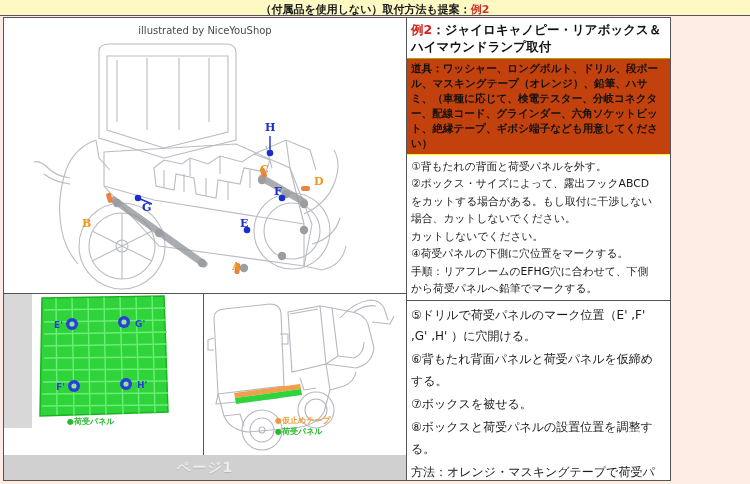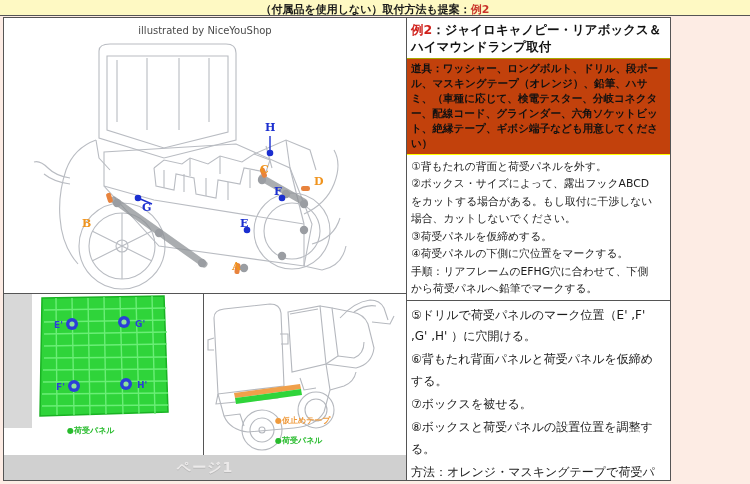--- a/index.html
+++ b/index.html
@@ -121,21 +121,21 @@
   }
   .lab.o{color:#f0941e;}
   .lab.b{color:#1b2fd0;}
 
   .greenlab{
     position:absolute;font-size:8px;font-weight:bold;color:#12a01a;
   }
   .cap{
     position:absolute;font-size:8px;font-weight:bold;
   }
-  .cap.g{color:#27bb2c;margin-top:9px;}
+  .cap.g{color:#27bb2c;}
   .cap.o{color:#ef9a3c;}
 
   svg{display:block;}
 </style>
 </head>
 <body>
 
 <div id="page">
 
   <div class="banner">
@@ -329,21 +329,21 @@
 
     <div class="right-col">
 
       <div class="rc-title"><span class="ex">例2</span><span>：</span><span>ジャイロキャノピー・リアボックス＆ハイマウンドランプ取付</span></div>
 
       <div class="rc-tools">道具：ワッシャー、ロングボルト、ドリル、段ボール、マスキングテープ（オレンジ）、鉛筆、ハサミ、（車種に応じて、検電テスター、分岐コネクター、配線コード、グラインダー、六角ソケットビット、絶縁テープ、ギボシ端子なども用意してください）</div>
 
       <div class="rc-steps-a">
         <p>①背もたれの背面と荷受パネルを外す。</p>
         <p>②ボックス・サイズによって、露出フックABCDをカットする場合がある。もし取付に干渉しない場合、カットしないでください。</p>
-        <p>③荷受パネルを仮締めする。</p>
+        <p>カットしないでください。</p>
         <p>④荷受パネルの下側に穴位置をマークする。</p>
         <p>手順：リアフレームのEFHG穴に合わせて、下側から荷受パネルへ鉛筆でマークする。</p>
       </div>
 
       <div class="rc-div"></div>
 
       <div class="rc-steps-b">
         <p>⑤ドリルで荷受パネルのマーク位置（E' ,F' ,G' ,H' ）に穴開ける。</p>
         <p>⑥背もたれ背面パネルと荷受パネルを仮締めする。</p>
         <p>⑦ボックスを被せる。</p>

